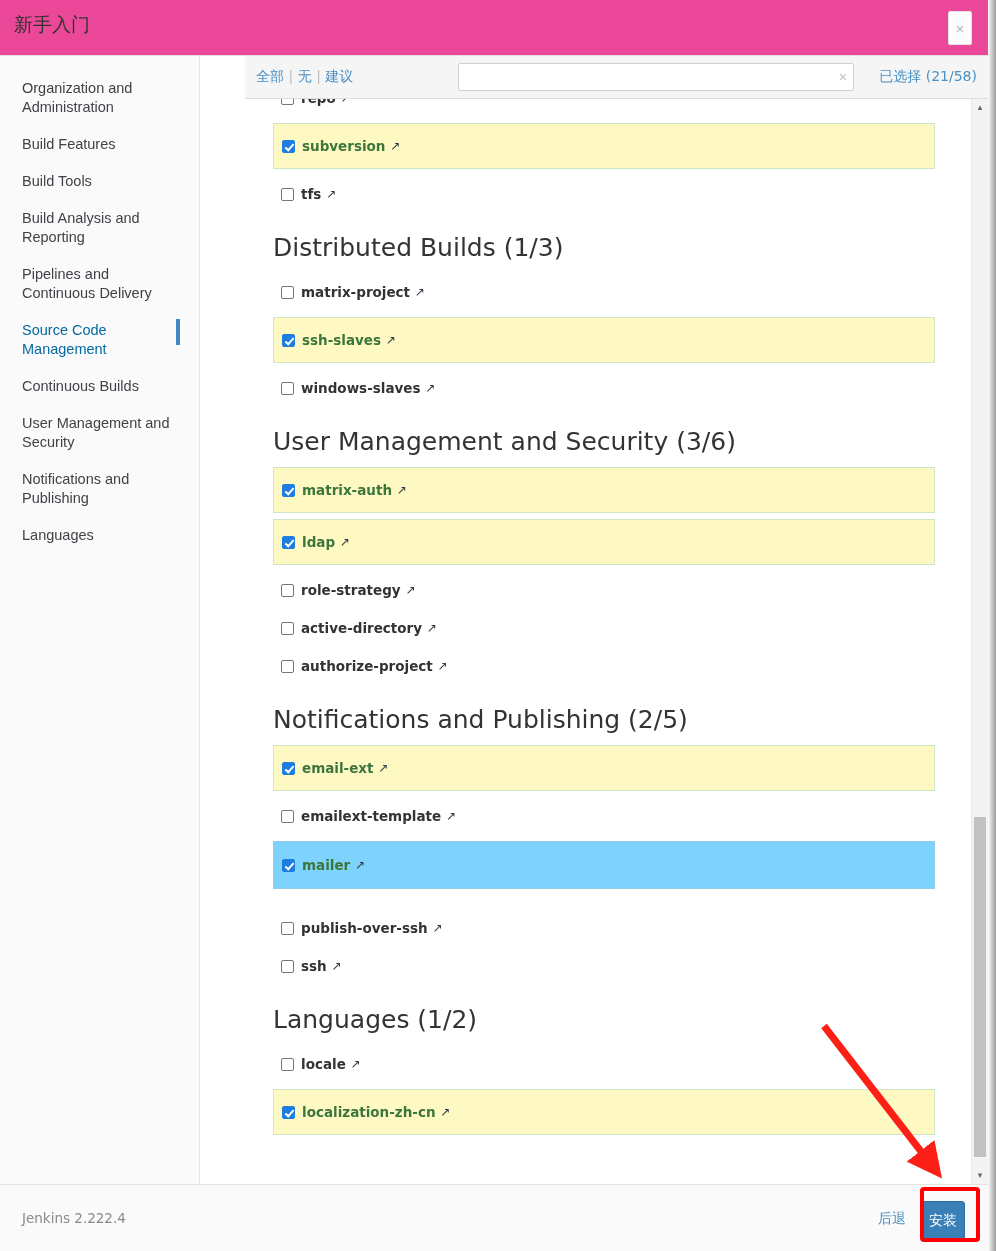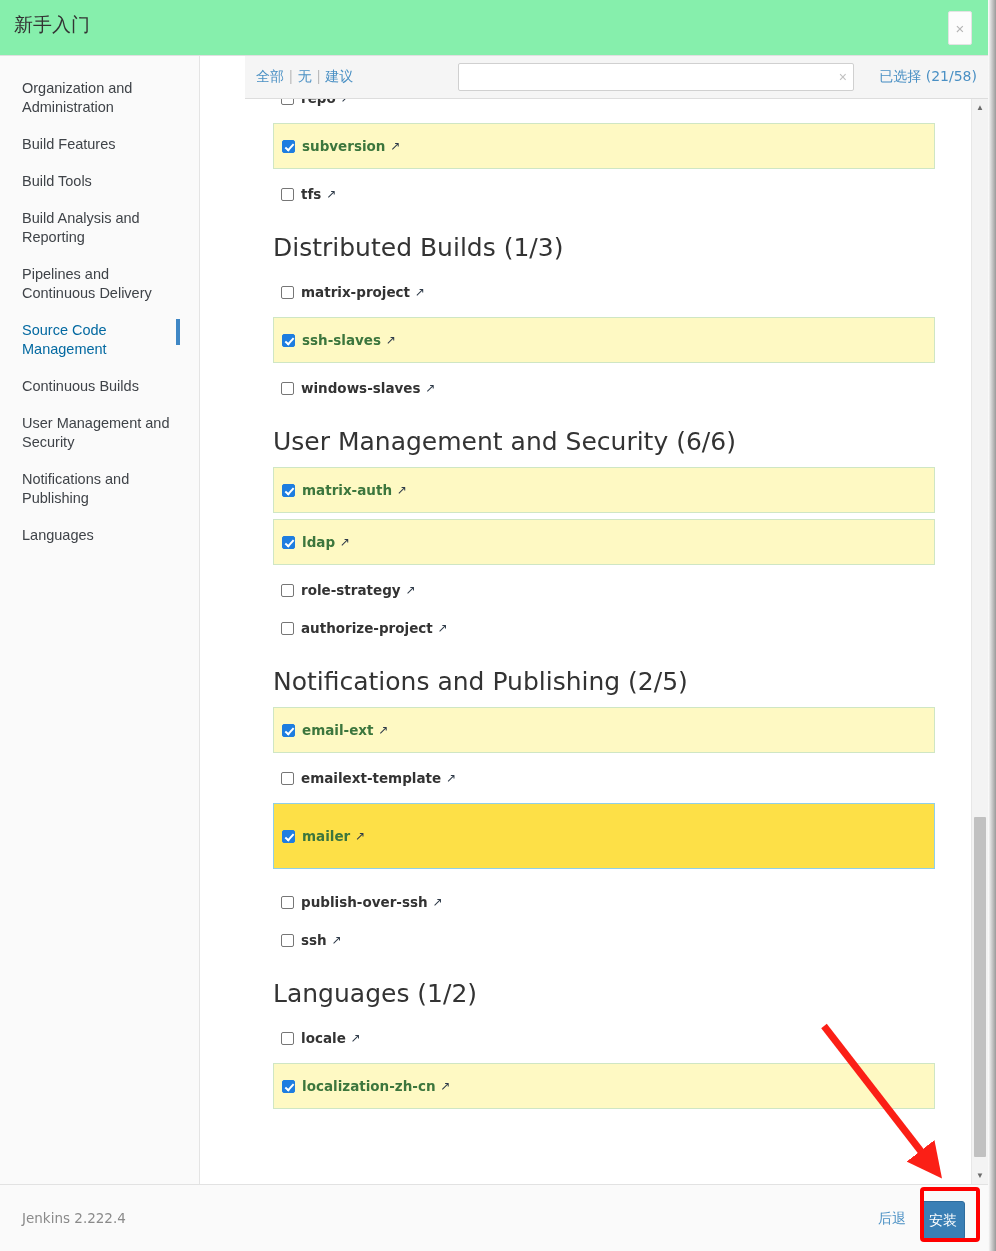--- a/index.html
+++ b/index.html
@@ -16,21 +16,21 @@
     background: #ffffff;
     box-sizing: border-box;
   }
 
   
   .titlebar {
     position: absolute;
     left: 0; top: 0;
     width: 988px;
     height: 56px;
-    background: #86efac;
+    background: #ec4899;
     border-bottom: 1px solid #e0e0e0;
     box-sizing: border-box;
   }
   .titlebar .title {
     position: absolute;
     left: 14px;
     top: 12px;
     font-size: 19px;
     color: #333333;
     font-family: "DejaVu Sans", "Liberation Sans", sans-serif;
@@ -192,24 +192,24 @@
     cursor: pointer;
   }
   .plugin-row.checked {
     background: #fef9c3;
     border: 1px solid #cfe6c4;
     padding: 13px 8px;
     margin-bottom: 6px;
     margin-top: 6px;
   }
   .plugin-row.hovered {
-    background: #fde047;
+    background: #7dd3fc;
     border: 1px solid #8fcfe8;
-    padding: 23px 8px;
-    margin-bottom: 14px;
+    padding: 14px 8px;
+    margin-bottom: 20px;
     margin-top: 6px;
   }
   .plugin-row.plain {
     padding: 10px 8px 10px 8px;
   }
 
   .cb {
     display: inline-block;
     width: 13px;
     height: 13px;
@@ -413,24 +413,25 @@
 
     <div class="listviewport">
       <div class="listinner" id="pluginlist">
           <div class="plugin-row plain" style="padding-top: 0px; margin-top: 0px;"><span class="cb"></span><span class="pname">repo</span><span class="extlink">↗</span></div>
           <div class="plugin-row checked"><span class="cb on"></span><span class="pname">subversion</span><span class="extlink">↗</span></div>
           <div class="plugin-row plain"><span class="cb"></span><span class="pname">tfs</span><span class="extlink">↗</span></div>
           <div class="section-title">Distributed Builds (1/3)</div>
           <div class="plugin-row plain"><span class="cb"></span><span class="pname">matrix-project</span><span class="extlink">↗</span></div>
           <div class="plugin-row checked"><span class="cb on"></span><span class="pname">ssh-slaves</span><span class="extlink">↗</span></div>
           <div class="plugin-row plain"><span class="cb"></span><span class="pname">windows-slaves</span><span class="extlink">↗</span></div>
-          <div class="section-title">User Management and Security (6/6)</div>
+          <div class="section-title">User Management and Security (3/6)</div>
           <div class="plugin-row checked"><span class="cb on"></span><span class="pname">matrix-auth</span><span class="extlink">↗</span></div>
           <div class="plugin-row checked"><span class="cb on"></span><span class="pname">ldap</span><span class="extlink">↗</span></div>
           <div class="plugin-row plain"><span class="cb"></span><span class="pname">role-strategy</span><span class="extlink">↗</span></div>
+          <div class="plugin-row plain"><span class="cb"></span><span class="pname">active-directory</span><span class="extlink">↗</span></div>
           <div class="plugin-row plain"><span class="cb"></span><span class="pname">authorize-project</span><span class="extlink">↗</span></div>
           <div class="section-title">Notifications and Publishing (2/5)</div>
           <div class="plugin-row checked"><span class="cb on"></span><span class="pname">email-ext</span><span class="extlink">↗</span></div>
           <div class="plugin-row plain"><span class="cb"></span><span class="pname">emailext-template</span><span class="extlink">↗</span></div>
           <div class="plugin-row hovered"><span class="cb on"></span><span class="pname">mailer</span><span class="extlink">↗</span></div>
           <div class="plugin-row plain"><span class="cb"></span><span class="pname">publish-over-ssh</span><span class="extlink">↗</span></div>
           <div class="plugin-row plain"><span class="cb"></span><span class="pname">ssh</span><span class="extlink">↗</span></div>
           <div class="section-title">Languages (1/2)</div>
           <div class="plugin-row plain"><span class="cb"></span><span class="pname">locale</span><span class="extlink">↗</span></div>
           <div class="plugin-row checked"><span class="cb on"></span><span class="pname">localization-zh-cn</span><span class="extlink">↗</span></div>

